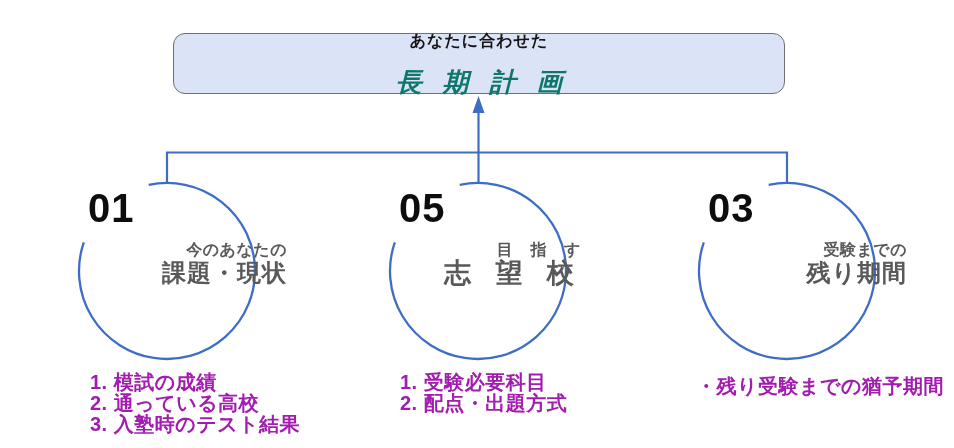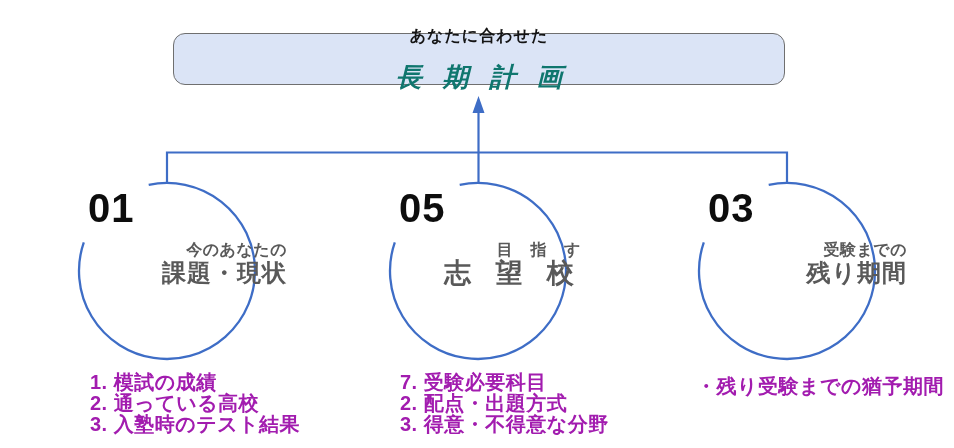--- a/index.html
+++ b/index.html
@@ -8,21 +8,21 @@
     width:954px;height:448px;
     background:#ffffff;
     font-family:"Liberation Sans","DejaVu Sans",sans-serif;
     overflow:hidden;
   }
   .layer{position:absolute;left:0;top:0;}
 
   
   .plan-box{
     position:absolute;
-    left:173px;top:33px;width:612px;height:52px;
+    left:173px;top:33px;width:612px;height:61px;
     background:#dbe4f6;
     border:1.5px solid #6f6f6f;
     border-radius:12px;
     box-sizing:border-box;
     display:flex;flex-direction:column;align-items:center;justify-content:center;
     gap:17px;
   }
   .plan-subtitle{
     font-size:16px;font-weight:bold;color:#141414;letter-spacing:1px;line-height:19px;
   }
@@ -89,23 +89,22 @@
     <div>2. 通っている高校</div>
     <div>3. 入塾時のテスト結果</div>
   </div>
 
   <div class="step-number num-2">05</div>
   <div class="step-label lab-2">
     <div class="label-top">目指す</div>
     <div class="label-main">志望校</div>
   </div>
   <div class="step-notes notes-2">
-    <div>7. 受験必要科目</div>
+    <div>1. 受験必要科目</div>
     <div>2. 配点・出題方式</div>
-    <div>3. 得意・不得意な分野</div>
   </div>
 
   <div class="step-number num-3">03</div>
   <div class="step-label lab-3">
     <div class="label-top">受験までの</div>
     <div class="label-main">残り期間</div>
   </div>
   <div class="step-notes notes-3">
     <div>・残り受験までの猶予期間</div>
   </div>

